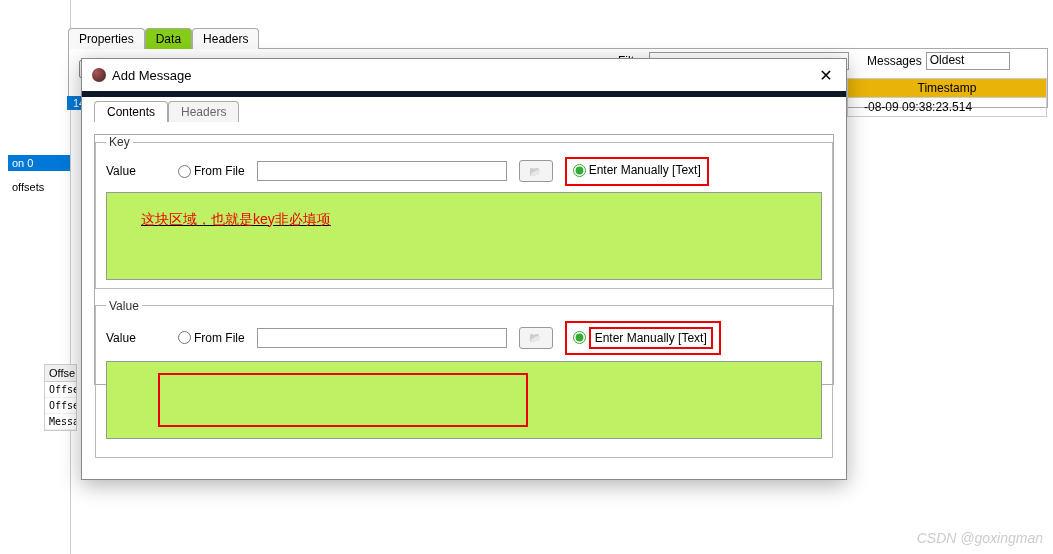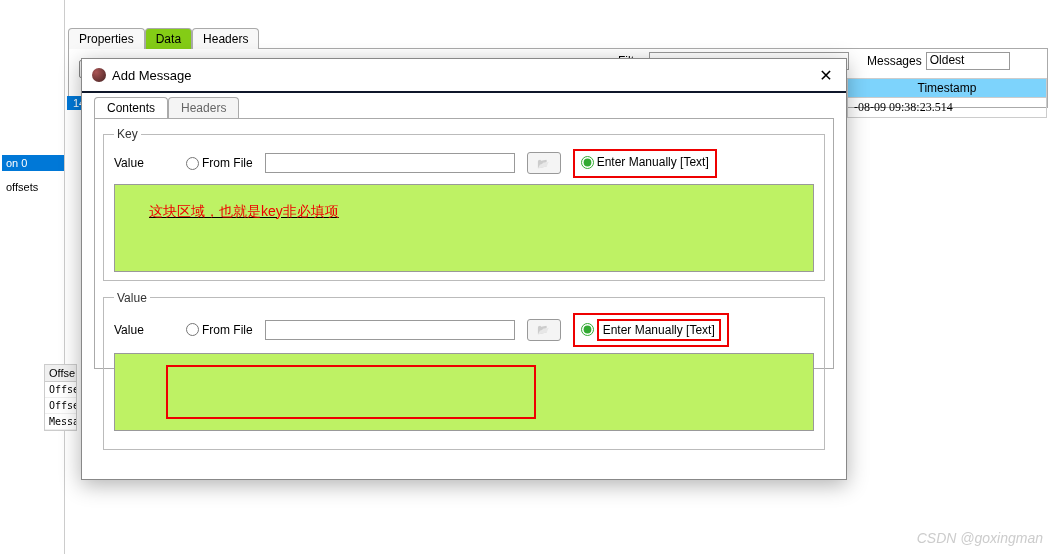--- a/index.html
+++ b/index.html
@@ -1,20 +1,20 @@
 <!DOCTYPE html>
 <html><head>
   <meta charset="utf-8">
   <style>
     * { box-sizing: border-box; margin: 0; padding: 0; }
     body { font-family: "Segoe UI", Tahoma, sans-serif; font-size: 12px; background: #f0f0f0; width: 1053px; height: 554px; overflow: hidden; position: relative; }
     
     .main-bg { position: absolute; top: 0; left: 0; right: 0; bottom: 0; background: #fff; }
     
-    .left-panel { position: absolute; left: 2px; top: 0; width: 63px; height: 100%; border-right: 1px solid #ccc; background: #fff; }
+    .left-panel { position: absolute; left: 8px; top: 0; width: 63px; height: 100%; border-right: 1px solid #ccc; background: #fff; }
     .left-item-selected { background: #0078d7; color: #fff; padding: 2px 4px; margin-top: 155px; font-size: 11px; }
     .left-item { padding: 2px 4px; margin-top: 8px; font-size: 11px; }
     
     .tabs-area { position: absolute; left: 68px; top: 28px; }
     .bg-tabs { display: flex; gap: 0; }
     .bg-tab { border: 1px solid #aaa; border-bottom: none; border-radius: 4px 4px 0 0; padding: 3px 10px; background: #f8f8f8; font-size: 12px; position: relative; }
     .bg-tab.active { background: #84cc16; z-index: 2; }
     .bg-tab-content { border: 1px solid #aaa; background: #fff; margin-top: -1px; padding: 6px; width: 980px; height: 60px; }
     
     .bg-toolbar { display: flex; align-items: center; gap: 4px; padding: 4px; }
@@ -23,40 +23,40 @@
     .icon-btn { width: 20px; height: 20px; border: 1px solid #888; border-radius: 2px; background: #f4f4f4; }
     .plus-icon { background: #7c7; }
     
     .filter-area { position: absolute; left: 618px; top: 52px; display: flex; align-items: center; gap: 4px; }
     .filter-input { width: 200px; height: 18px; border: 1px solid #999; }
     
     .messages-area { position: absolute; left: 867px; top: 52px; display: flex; align-items: center; gap: 4px; }
     .messages-select { width: 84px; height: 18px; border: 1px solid #999; background: #fff; padding: 0 3px; }
     
     .right-table { position: absolute; left: 847px; top: 78px; width: 200px; }
-    .table-header { background: #7dd3fc; border: 1px solid #ccc; padding: 2px 6px; text-align: center; font-size: 12px; }
-    .table-cell { border: 1px solid #ccc; border-top: none; padding: 2px 6px; font-size: 12px; font-family: Liberation Serif, serif; }
+    .table-header { background: #eab308; border: 1px solid #ccc; padding: 2px 6px; text-align: center; font-size: 12px; }
+    .table-cell { border: 1px solid #ccc; border-top: none; padding: 2px 16px; font-size: 12px; }
     .row-num { position: absolute; left: 67px; top: 96px; background: #0078d7; color: #fff; padding: 1px 6px; font-size: 11px; }
     
     .bottom-info { position: absolute; left: 44px; top: 364px; width: 33px; border: 1px solid #ccc; background: #fff; font-size: 11px; }
     .bottom-info-header { border-bottom: 1px solid #ccc; padding: 2px 4px; background: #f0f0f0; }
     .bottom-info-row { border-bottom: 1px solid #eee; padding: 2px 4px; font-family: monospace; font-size: 10px; overflow: hidden; }
     
     
     .dialog { position: absolute; left: 81px; top: 58px; width: 766px; height: 422px; background: #fff; border: 1px solid #888; box-shadow: 0 5px 20px rgba(0,0,0,0.3); z-index: 100; }
-    .dialog-title-bar { display: flex; align-items: center; padding: 6px 10px; border-bottom: 2px solid #0f172a; }
+    .dialog-title-bar { display: flex; align-items: center; padding: 6px 10px; border-bottom: 6px solid #0f172a; }
     .dialog-icon { width: 14px; height: 14px; background: radial-gradient(circle at 30% 30%, #a55, #422); border-radius: 50%; margin-right: 6px; }
     .dialog-title { flex: 1; font-size: 13px; }
     .dialog-close { width: 20px; height: 20px; cursor: pointer; display: flex; align-items: center; justify-content: center; font-size: 16px; }
     
     .dialog-tabs { display: flex; padding: 4px 12px 0 12px; align-items: center; }
     .dialog-tab { border: 1px solid #aaa; border-bottom: none; border-radius: 4px 4px 0 0; padding: 3px 12px; background: #fff; font-size: 12px; cursor: pointer; }
     .dialog-tab.inactive { background: #f4f4f4; color: #666; }
     
-    .dialog-body { border: 1px solid #aaa; margin: 0 12px; padding: 8px; height: 251px; }
+    .dialog-body { border: 1px solid #aaa; margin: 12px 12px; height: 251px; }
     
     fieldset { border: 1px solid #bbb; padding: 8px 10px; margin-bottom: 10px; }
     legend { font-size: 12px; padding: 0 3px; color: #333; }
     
     .field-row { display: flex; align-items: center; gap: 12px; margin-bottom: 6px; }
     .value-label { width: 60px; font-size: 12px; }
     .radio-wrap { display: inline-flex; align-items: center; gap: 3px; font-size: 12px; }
     input[type="radio"] { accent-color: #3a3; }
     .file-input { border: 1px solid #999; height: 20px; width: 250px; background: #fff; }
     .browse-btn { border: 1px solid #999; height: 22px; width: 34px; background: #f4f4f4; display: inline-flex; align-items: center; justify-content: center; border-radius: 3px; cursor: pointer; }

